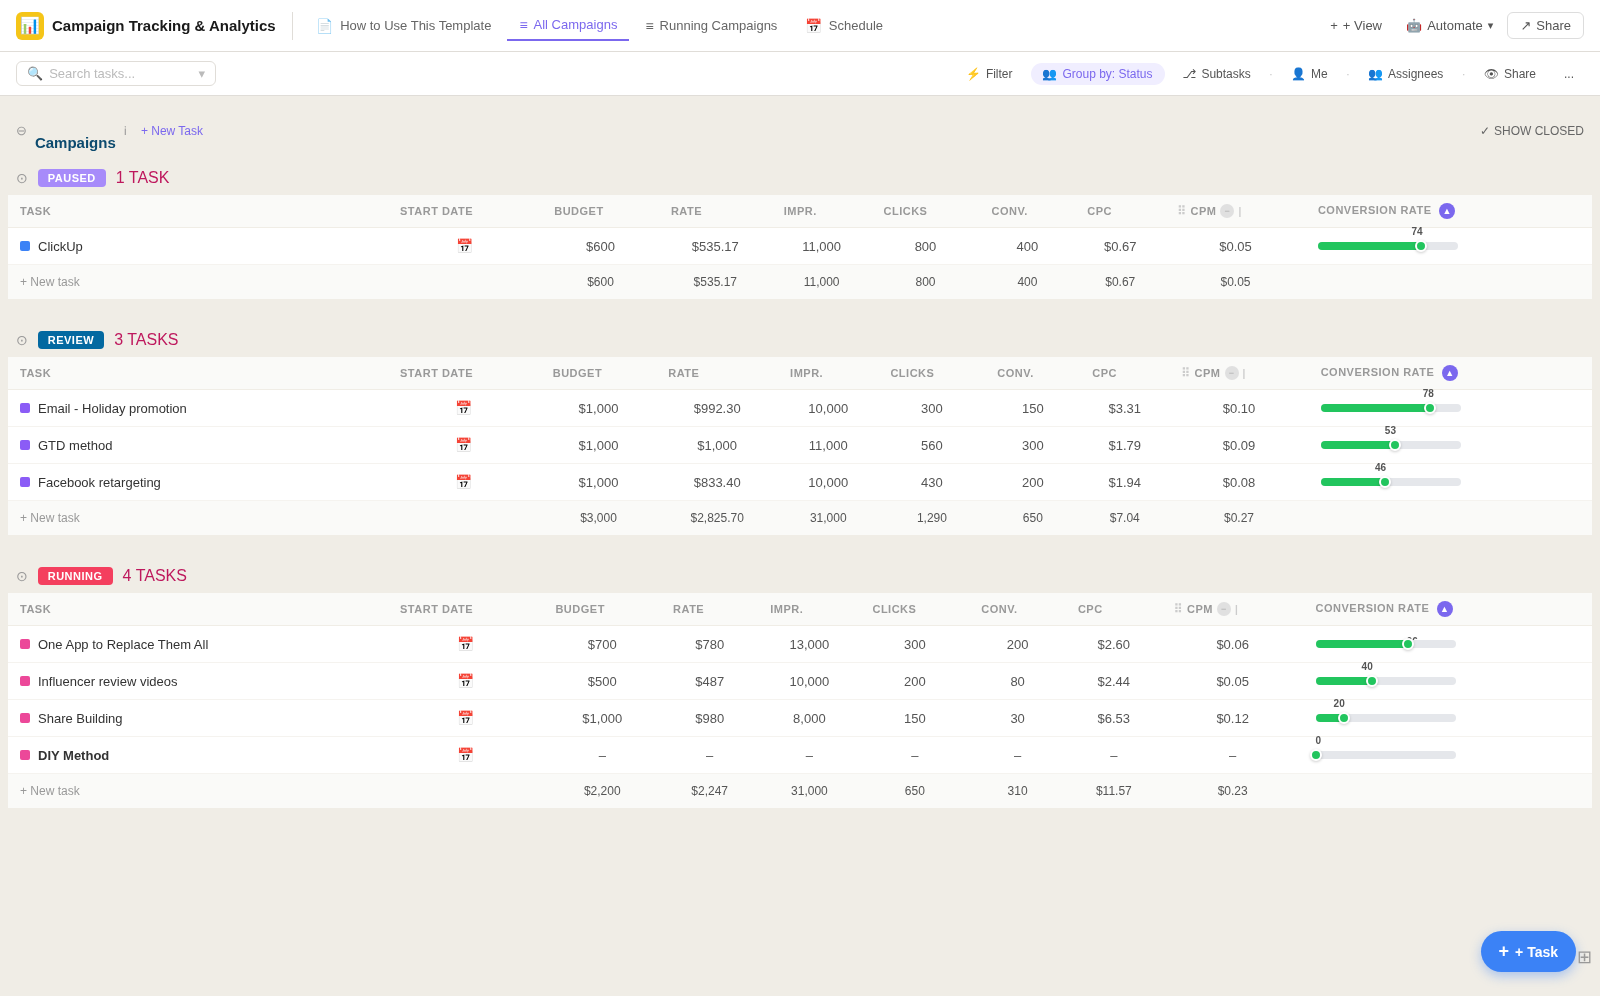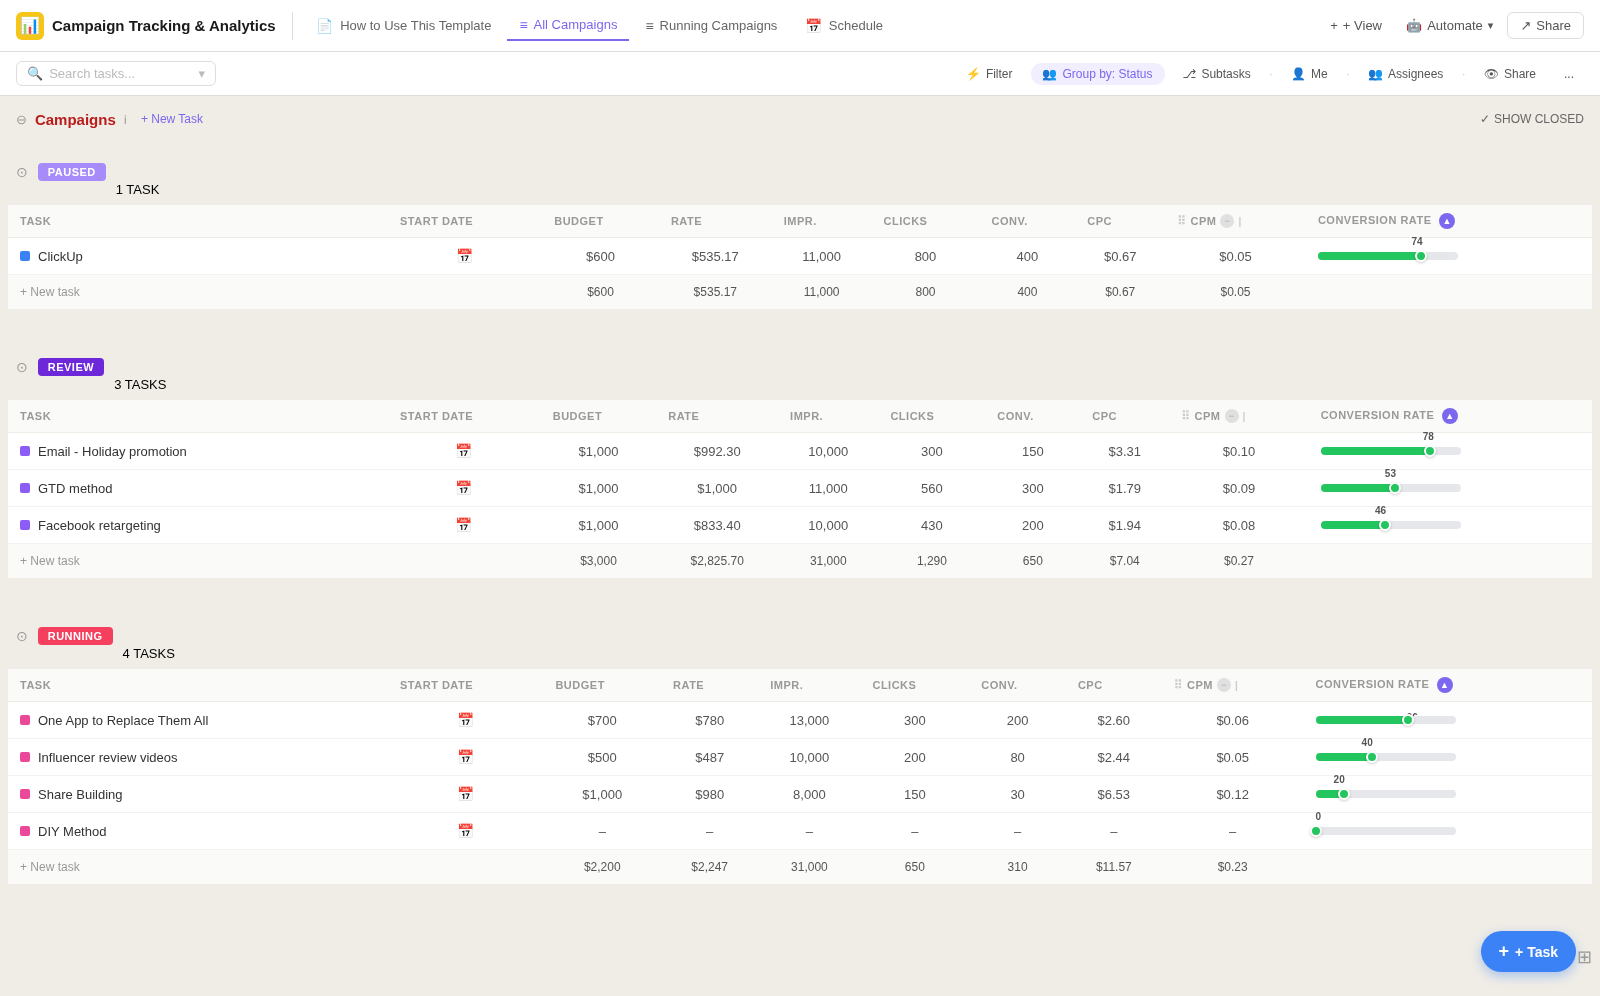--- a/index.html
+++ b/index.html
@@ -23,35 +23,35 @@
     .toolbar-spacer { flex: 1; }
     .toolbar-action { display: flex; align-items: center; gap: 5px; padding: 4px 10px; border-radius: 6px; cursor: pointer; color: #555; font-size: 12px; }
     .toolbar-action.highlighted { color: #7b68ee; background: #f0eeff; border-radius: 20px; padding: 4px 12px; }
     .toolbar-divider { color: #ccc; }
 
     
     .main { overflow-y: auto; height: calc(996px - 52px - 44px); background: #f0ede6; padding: 0; }
 
     
     .section-header { display: flex; align-items: center; padding: 14px 16px 10px; gap: 8px; }
-    .section-title { font-size: 15px; font-weight: 600; color: #b91c1c; }
+    .section-title { font-size: 15px; font-weight: 600; color: #0c4a6e; margin-top: 24px; }
     .info-icon { color: #999; font-size: 12px; cursor: pointer; }
     .new-task-btn { color: #7b68ee; font-size: 12px; cursor: pointer; padding: 2px 6px; }
     .section-spacer { flex: 1; }
     .show-closed { color: #666; font-size: 12px; cursor: pointer; display: flex; align-items: center; gap: 4px; }
 
     
     .group { background: #f0ede6; margin-bottom: 24px; }
     .group-header { display: flex; align-items: center; padding: 8px 16px; gap: 10px; }
     .collapse-btn { color: #999; cursor: pointer; font-size: 14px; }
     .status-badge { padding: 3px 10px; border-radius: 4px; font-size: 11px; font-weight: 700; letter-spacing: 0.5px; }
     .badge-paused { background: #a78bfa; color: #fff; }
-    .badge-review { background: #6d28d9; color: #fff; }
+    .badge-review { background: #0369a1; color: #fff; }
     .badge-running { background: #f43f5e; color: #fff; }
-    .task-count { color: #000000; font-size: 13px; margin-top: 36px; }
+    .task-count { color: #be185d; font-size: 16px; }
 
     
     .table-wrapper { background: #fff; border-radius: 8px; margin: 0 8px; overflow: visible; }
     .table { width: 100%; border-collapse: collapse; border-radius: 21px; }
     .table th { padding: 8px 12px; text-align: left; font-size: 11px; font-weight: 600; color: #999; letter-spacing: 0.5px; border-bottom: 1px solid #f0ede6; background: #fafaf8; white-space: nowrap; }
     .table th.task-col { width: 380px; }
     .table td { padding: 10px 12px; border-bottom: 1px solid #f5f3ef; font-size: 13px; color: #333; vertical-align: middle; }
     .table td.numeric { text-align: center; color: #555; }
     .table tr:last-child td { border-bottom: none; }
 
@@ -540,21 +540,21 @@
       </div>
     </div>
 
         </td>
       </tr>
 
       <tr>
         <td>
           <div class="task-name-cell">
             <div class="task-dot dot-pink"></div>
-            <span style="cursor:pointer;">DIY Method</span>
+            <span style="cursor:pointer;font-weight:bold;">DIY Method</span>
           </div>
         </td>
         <td class="numeric">
           <span class="date-icon">📅</span>
         </td>
         <td class="numeric">–</td>
         <td class="numeric">–</td>
         <td class="numeric">–</td>
         <td class="numeric">–</td>
         <td class="numeric">–</td>

